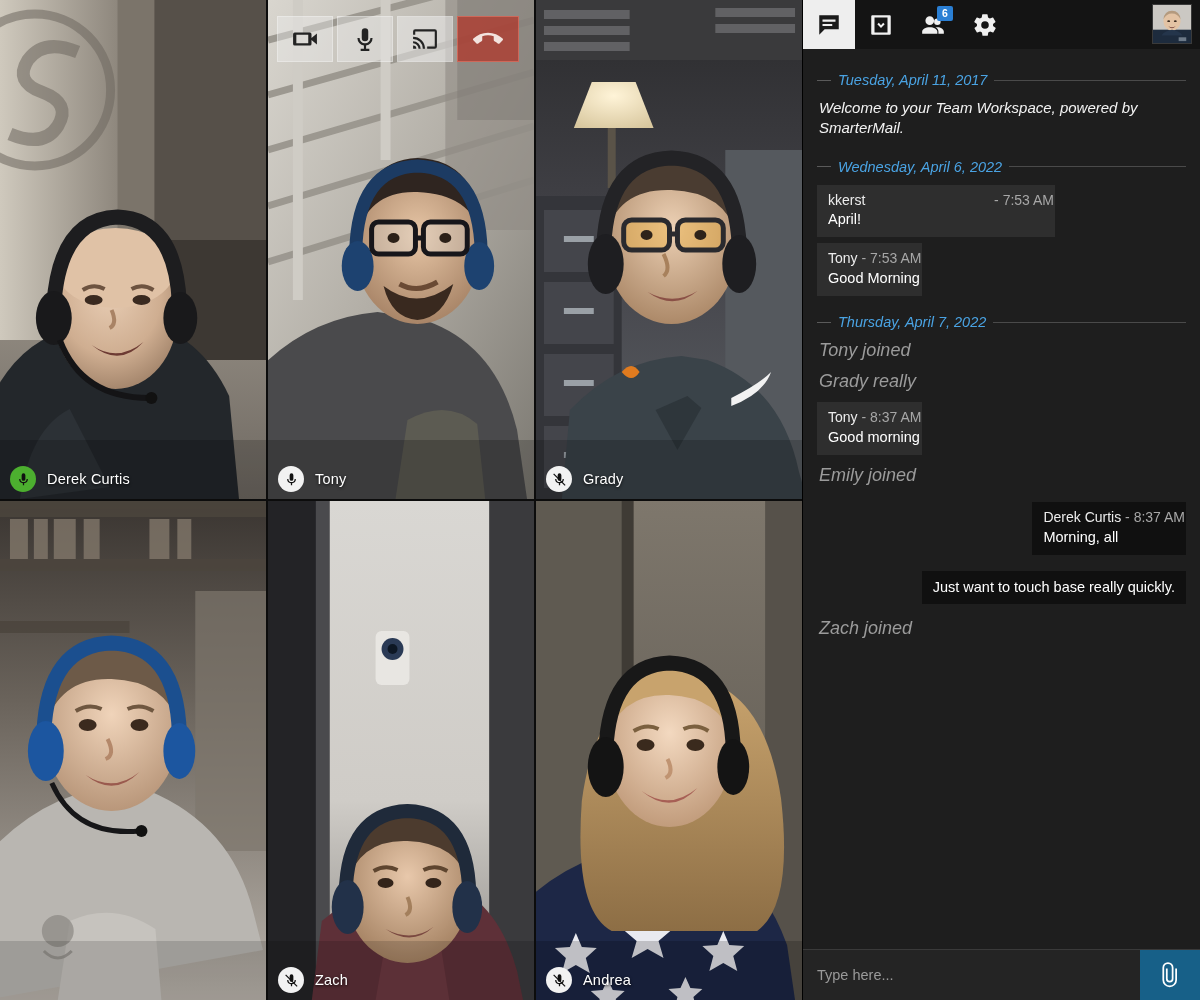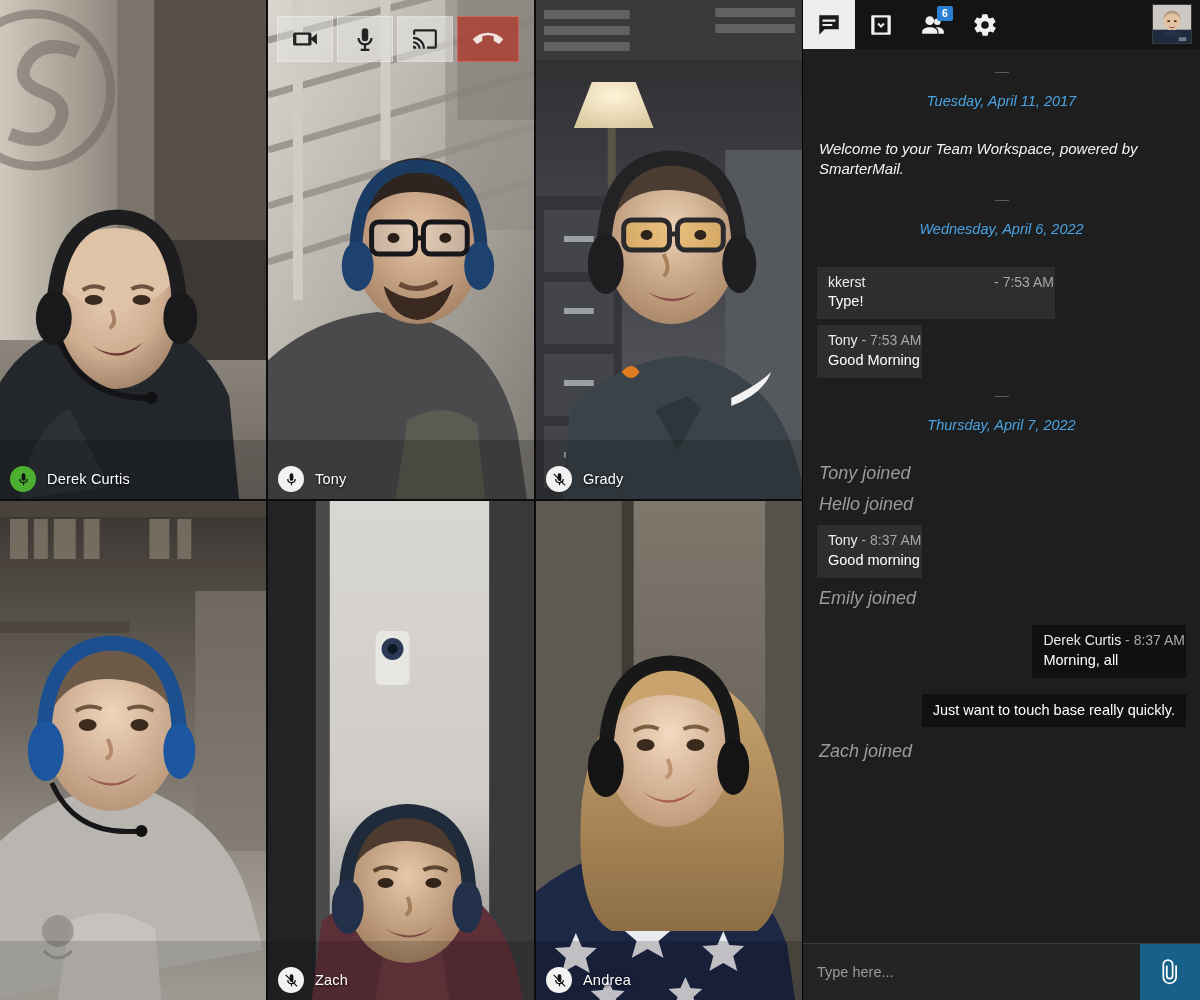--- a/index.html
+++ b/index.html
@@ -100,21 +100,21 @@
     width:40px; height:40px; margin:4px 8px 0 0; align-self:flex-start;
     border:1px solid #3a3a3a; overflow:hidden; position:relative;
     background:#c9c7c2;
   }
 
   
   .chat-scroll {
     flex:1; overflow:hidden; position:relative;
     padding:14px 14px 6px 14px;
   }
-  .day-sep { display:flex; align-items:center; gap:20px; margin:9px 0 10px 0;flex-direction:column; }
+  .day-sep { display:flex; align-items:center; gap:7px; margin:9px 0 10px 0; }
   .day-sep .dash { width:14px; height:1px; background:#5a5a5a; flex:0 0 auto; }
   .day-sep .lbl {
     color:#4aa3e3; font-size:14.5px; font-style:italic; white-space:nowrap;
   }
   .day-sep .rule { flex:1; height:1px; background:#4a4a4a; }
 
   .sys-welcome {
     color:#f3f3f3; font-size:15px; font-style:italic;
     margin:6px 0 20px 2px; line-height:1.35;
   }
@@ -133,21 +133,21 @@
   .msg.in  .bubble { background:#2e2e2e; }
   .msg.out .bubble { background:#101010; }
   .msg.out.wide .bubble { max-width:340px; }
   .bubble .meta { font-size:14px; margin-bottom:1px; }
   .bubble .meta .who  { color:#ececec; }
   .bubble .meta .time { color:#a7a7a7; }
   .bubble .body { color:#fff; font-size:14.5px; }
 
   
   .composer {
-    flex:0 0 auto; height:57px;
+    flex:0 0 auto; height:51px;
     display:flex; align-items:stretch;
     background:#242424; border-top:1px solid #3a3a3a;
   }
   .composer-input {
     flex:1; background:#242424; border:0; outline:0;
     color:#d8d8d8; font-size:14.5px;
     font-family:"Liberation Sans", sans-serif;
     padding:0 14px;
   }
   .composer-input::placeholder { color:#9a9a9a; }
@@ -632,42 +632,42 @@
         <span class="lbl">Wednesday, April 6, 2022</span>
         <span class="rule"></span>
       </div>
 
       <div class="msg in">
         <div class="bubble" style="min-width:238px">
           <div class="meta">
             <span class="who">kkerst</span>
             <span class="time" style="float:right">- 7:53 AM</span>
           </div>
-          <div class="body">Type!</div>
+          <div class="body">April!</div>
         </div>
       </div>
 
       <div class="msg in">
         <div class="bubble">
           <div class="meta">
             <span class="who">Tony</span>
             <span class="time">- 7:53 AM</span>
           </div>
           <div class="body">Good Morning</div>
         </div>
       </div>
 
       <div class="day-sep" style="margin-top:18px">
         <span class="dash"></span>
         <span class="lbl">Thursday, April 7, 2022</span>
         <span class="rule"></span>
       </div>
 
       <div class="sys-join">Tony joined</div>
-      <div class="sys-join">Hello joined</div>
+      <div class="sys-join">Grady really</div>
 
       <div class="msg in">
         <div class="bubble">
           <div class="meta">
             <span class="who">Tony</span>
             <span class="time">- 8:37 AM</span>
           </div>
           <div class="body">Good morning</div>
         </div>
       </div>

